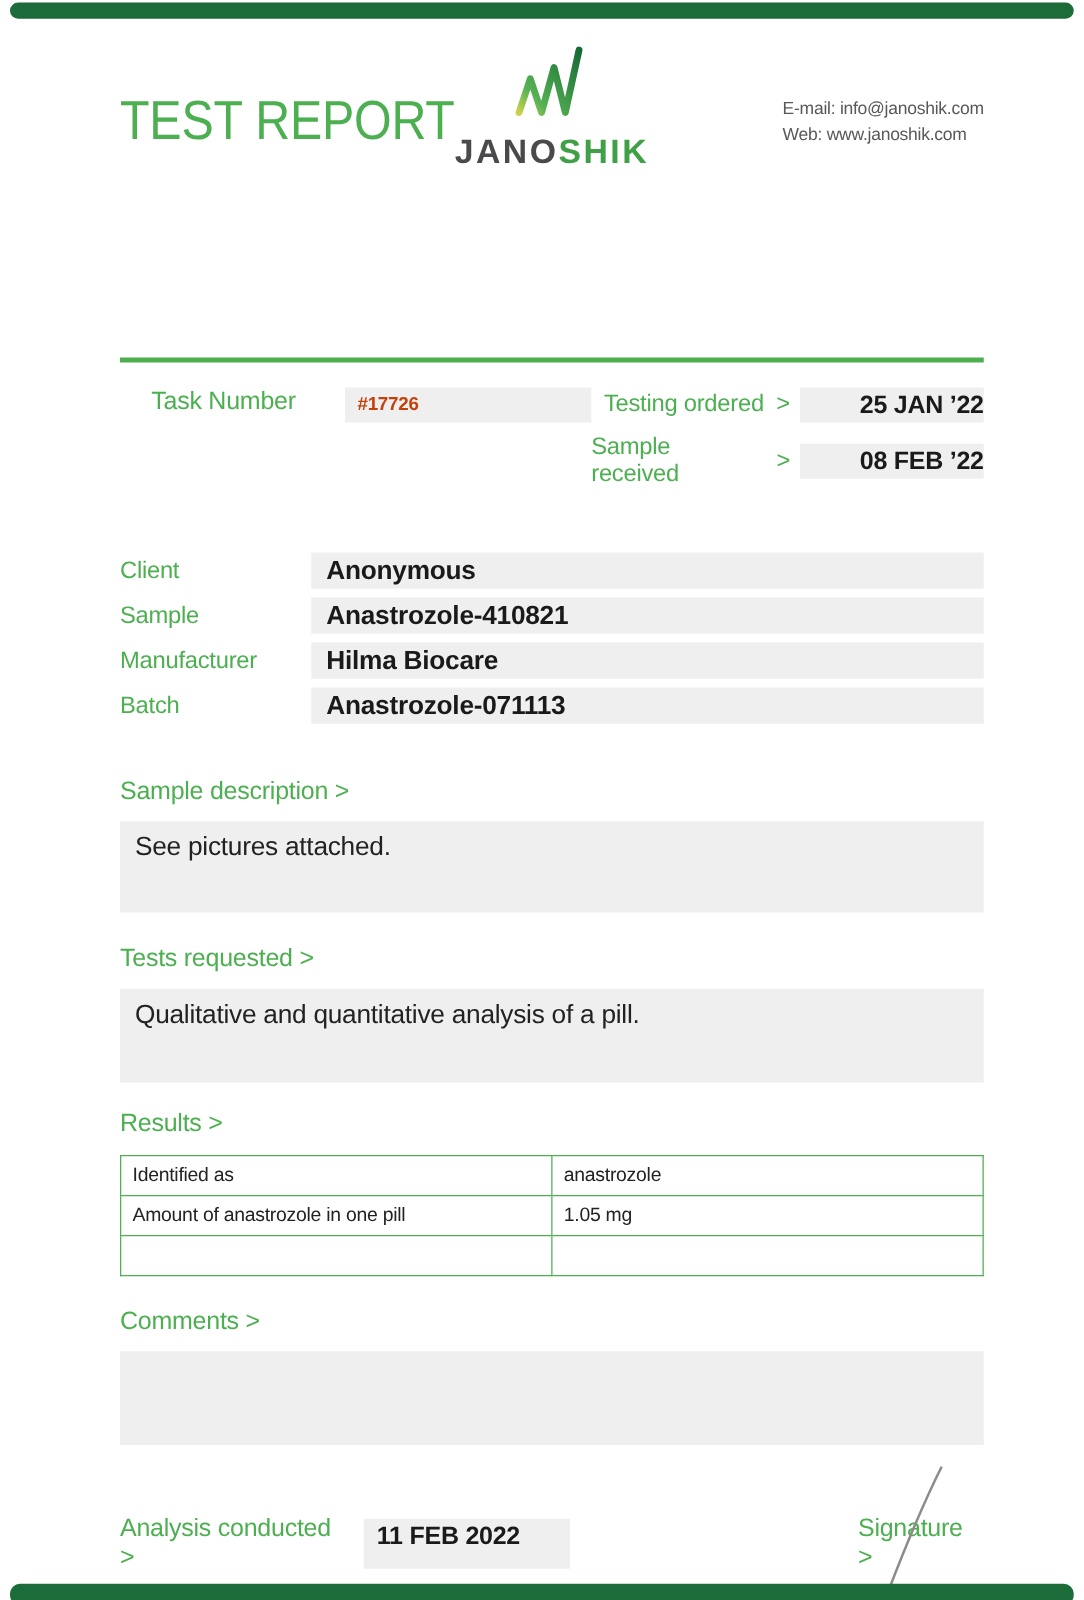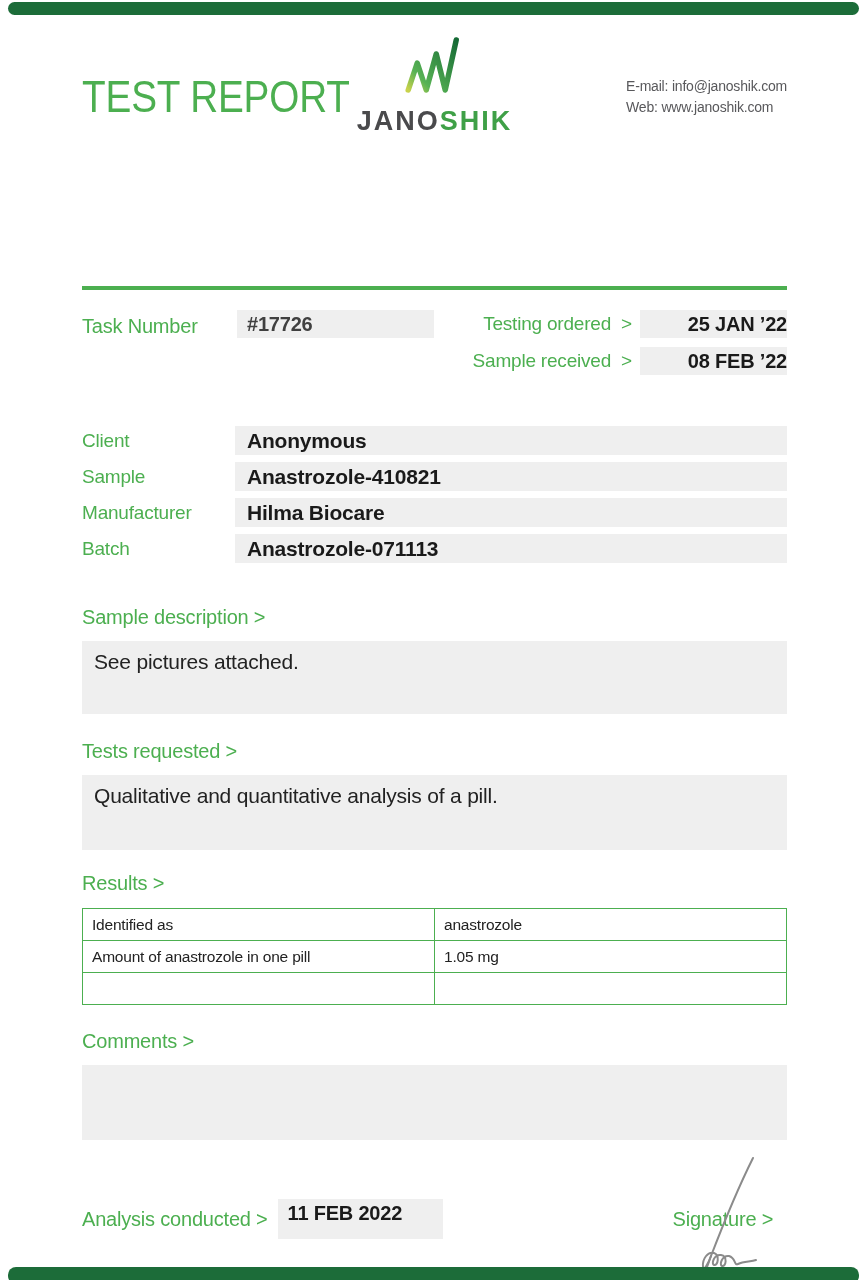--- a/index.html
+++ b/index.html
@@ -19,21 +19,21 @@
     right: 8px;
     height: 13px;
     background: #1c6c39;
     border-radius: 7px;
   }
   .accent-bar.top { top: 2px; }
   .accent-bar.bottom { bottom: -4px; height: 17px; border-radius: 8px; }
 
   .content {
     position: absolute;
-    left: 82px;
+    left: 96px;
     right: 80px;
     top: 0;
   }
 
   
   .header { position: relative; height: 143px; }
   .report-title {
     position: absolute;
     left: 0;
     top: 72px;
@@ -82,30 +82,30 @@
   .green-label { color: #4caf50; }
   .gray-box { background: #efefef; }
 
   
   .task-section {
     margin-top: 20px;
     display: flex;
     justify-content: space-between;
     align-items: flex-start;
   }
-  .task-left { display: flex; align-items: flex-end; }
+  .task-left { display: flex; align-items: flex-start; margin-left: 25px; }
   .task-left .green-label { width: 155px; font-size: 20px; }
   .task-value {
     width: 187px;
     height: 28px;
     line-height: 28px;
     padding-left: 10px;
-    font-size: 20px;
-    font-weight: bold;
-    color: #404040;
+    font-size: 15px;
+    font-weight: bold;
+    color: #c2410c;
   }
   .date-rows { display: flex; flex-direction: column; gap: 9px; }
   .date-row { display: flex; align-items: center; justify-content: flex-end; }
   .date-row .green-label { font-size: 19px; }
   .date-row .arrow { color: #4caf50; font-size: 19px; margin: 0 8px 0 10px; }
   .date-value {
     width: 123px;
     height: 28px;
     line-height: 28px;
     padding-left: 24px;

